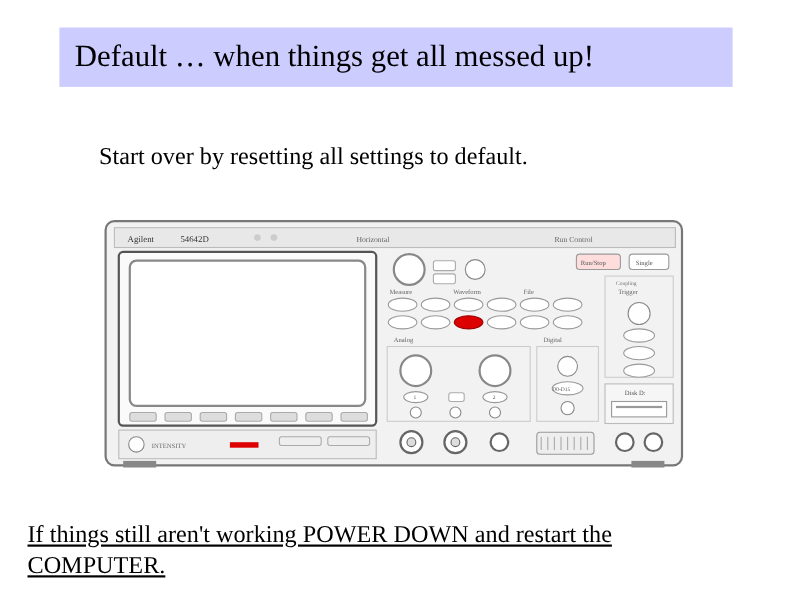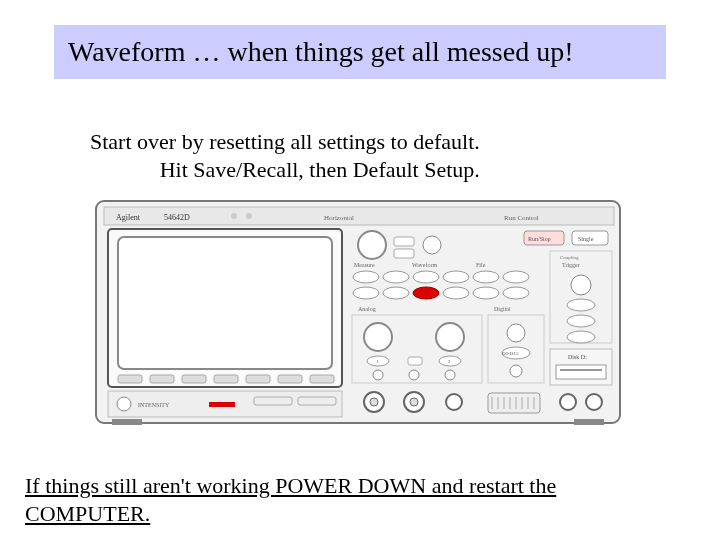--- a/index.html
+++ b/index.html
@@ -51,26 +51,25 @@
     left: 94px;
     width: 530px;
     height: 230px;
   }
   .scope svg { width: 100%; height: 100%; }
 </style>
 </head>
 <body>
 
 <div class="title-bar">
-  <span class="title-text">Waveform … when things get all messed up!</span>
+  <span class="title-text">Default … when things get all messed up!</span>
 </div>
 
 <div class="body-text-1">
   <div>Start over by resetting all settings to default.</div>
-  <div>Hit Save/Recall, then Default Setup.</div>
 </div>
 
 <div class="scope">
   <svg viewBox="0 0 530 230" xmlns="http://www.w3.org/2000/svg">
 
     <rect x="2" y="4" width="524" height="222" rx="8" ry="8" fill="#f2f2f2" stroke="#777" stroke-width="2"></rect>
 
     <rect x="18" y="222" width="30" height="6" fill="#888"></rect>
     <rect x="480" y="222" width="30" height="6" fill="#888"></rect>
 

